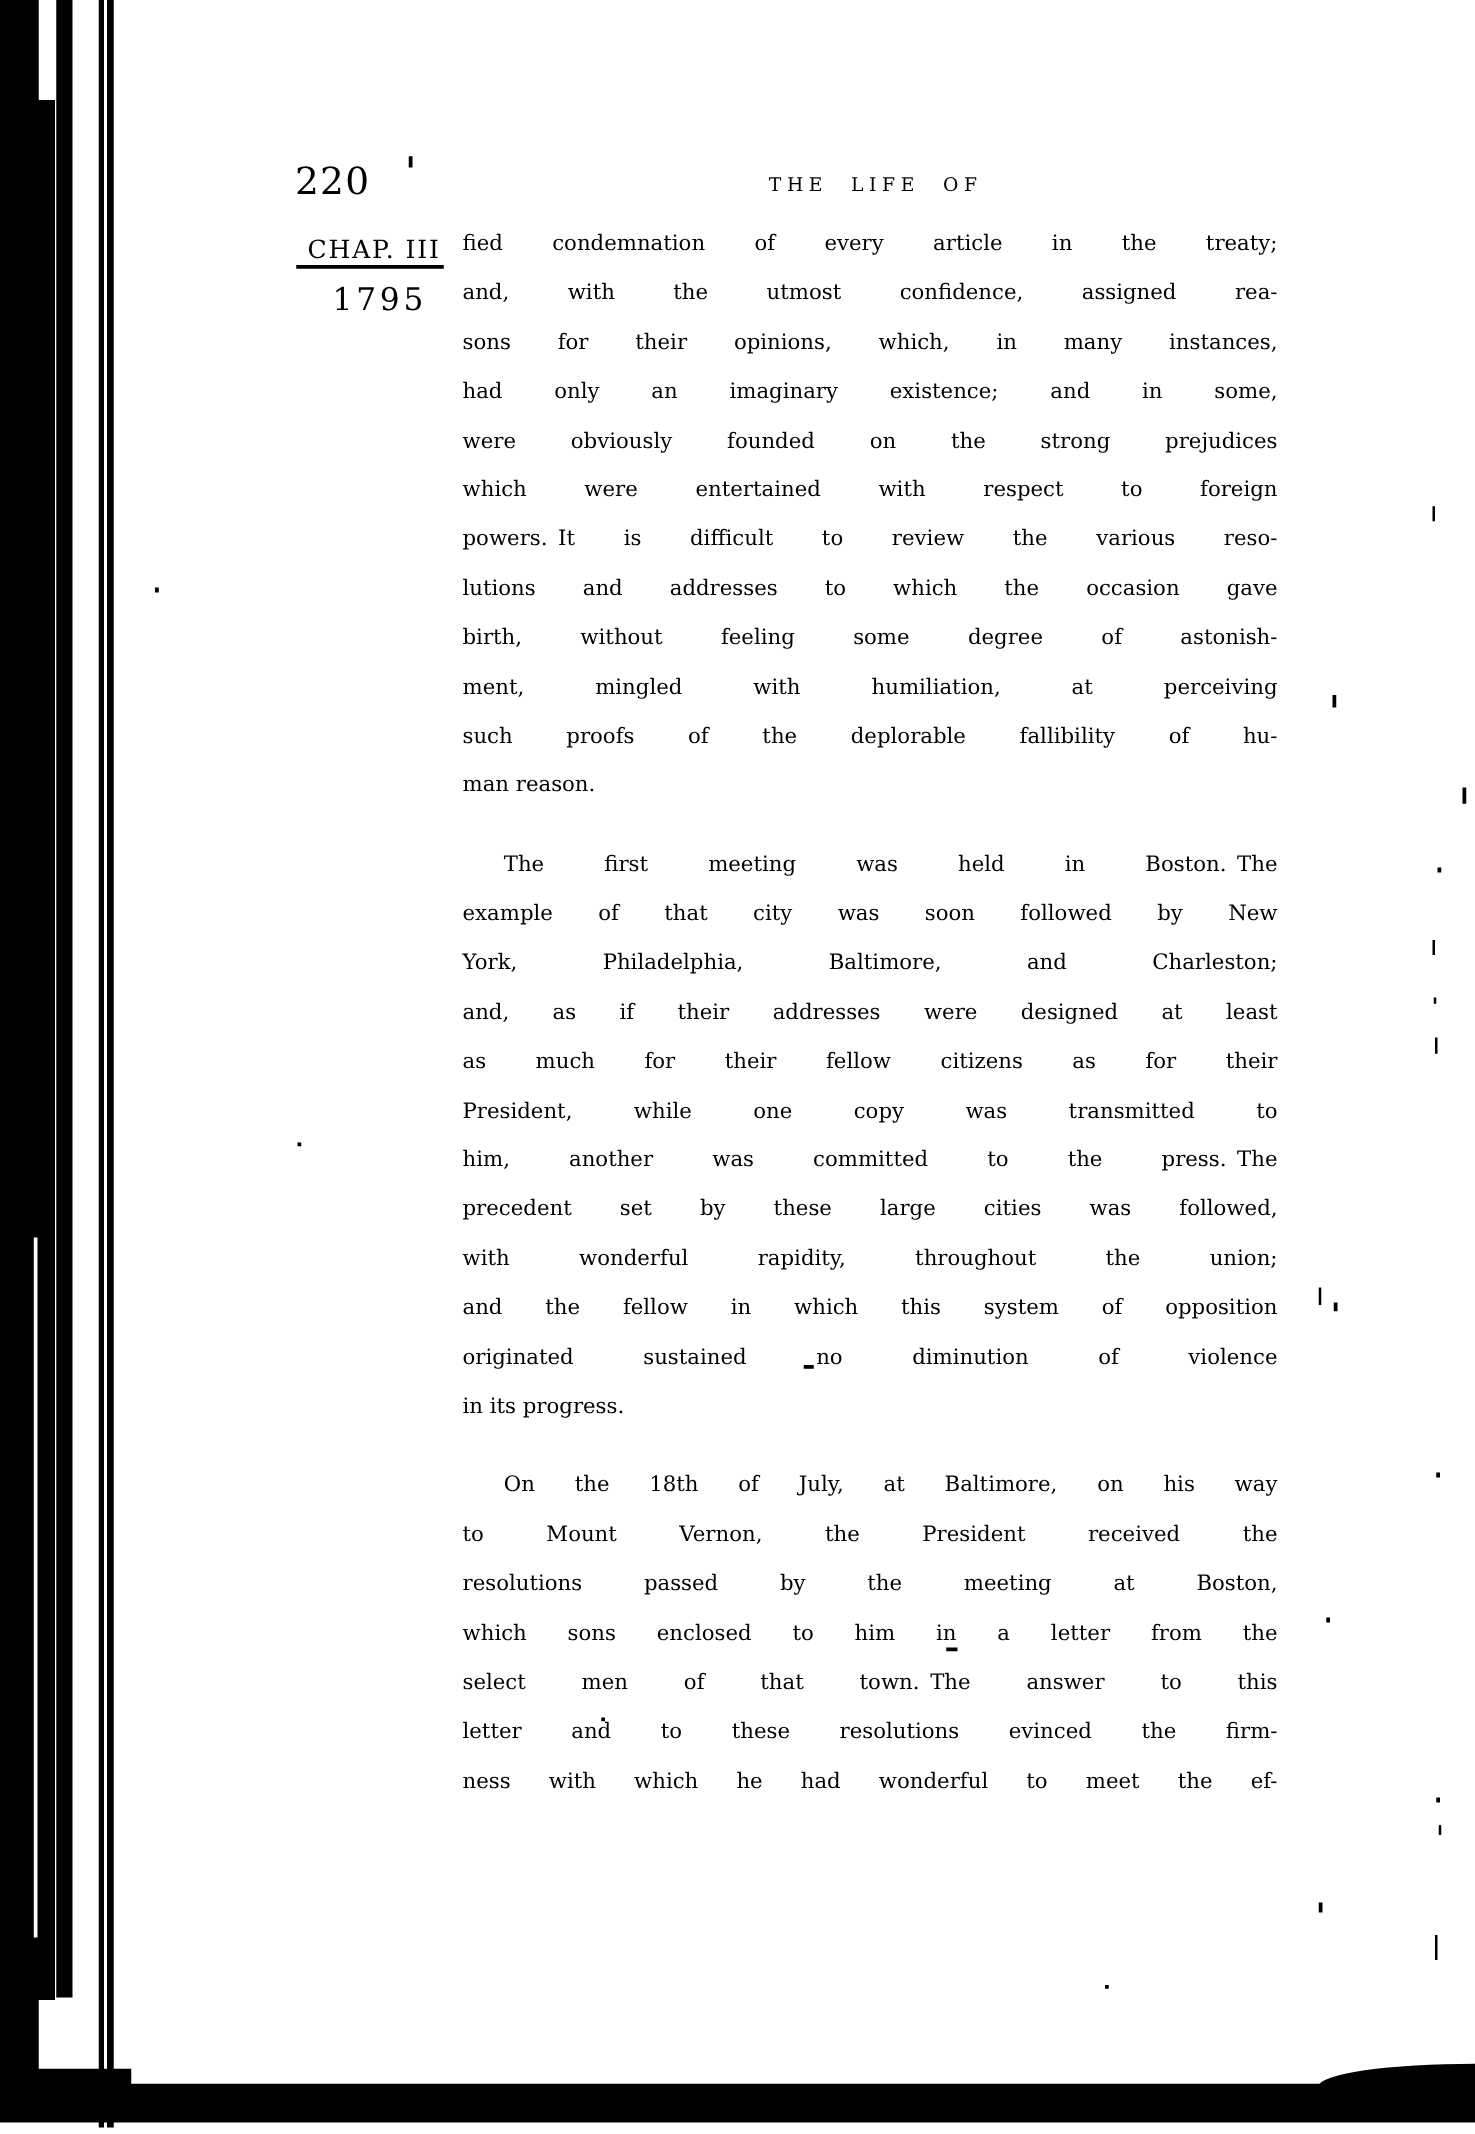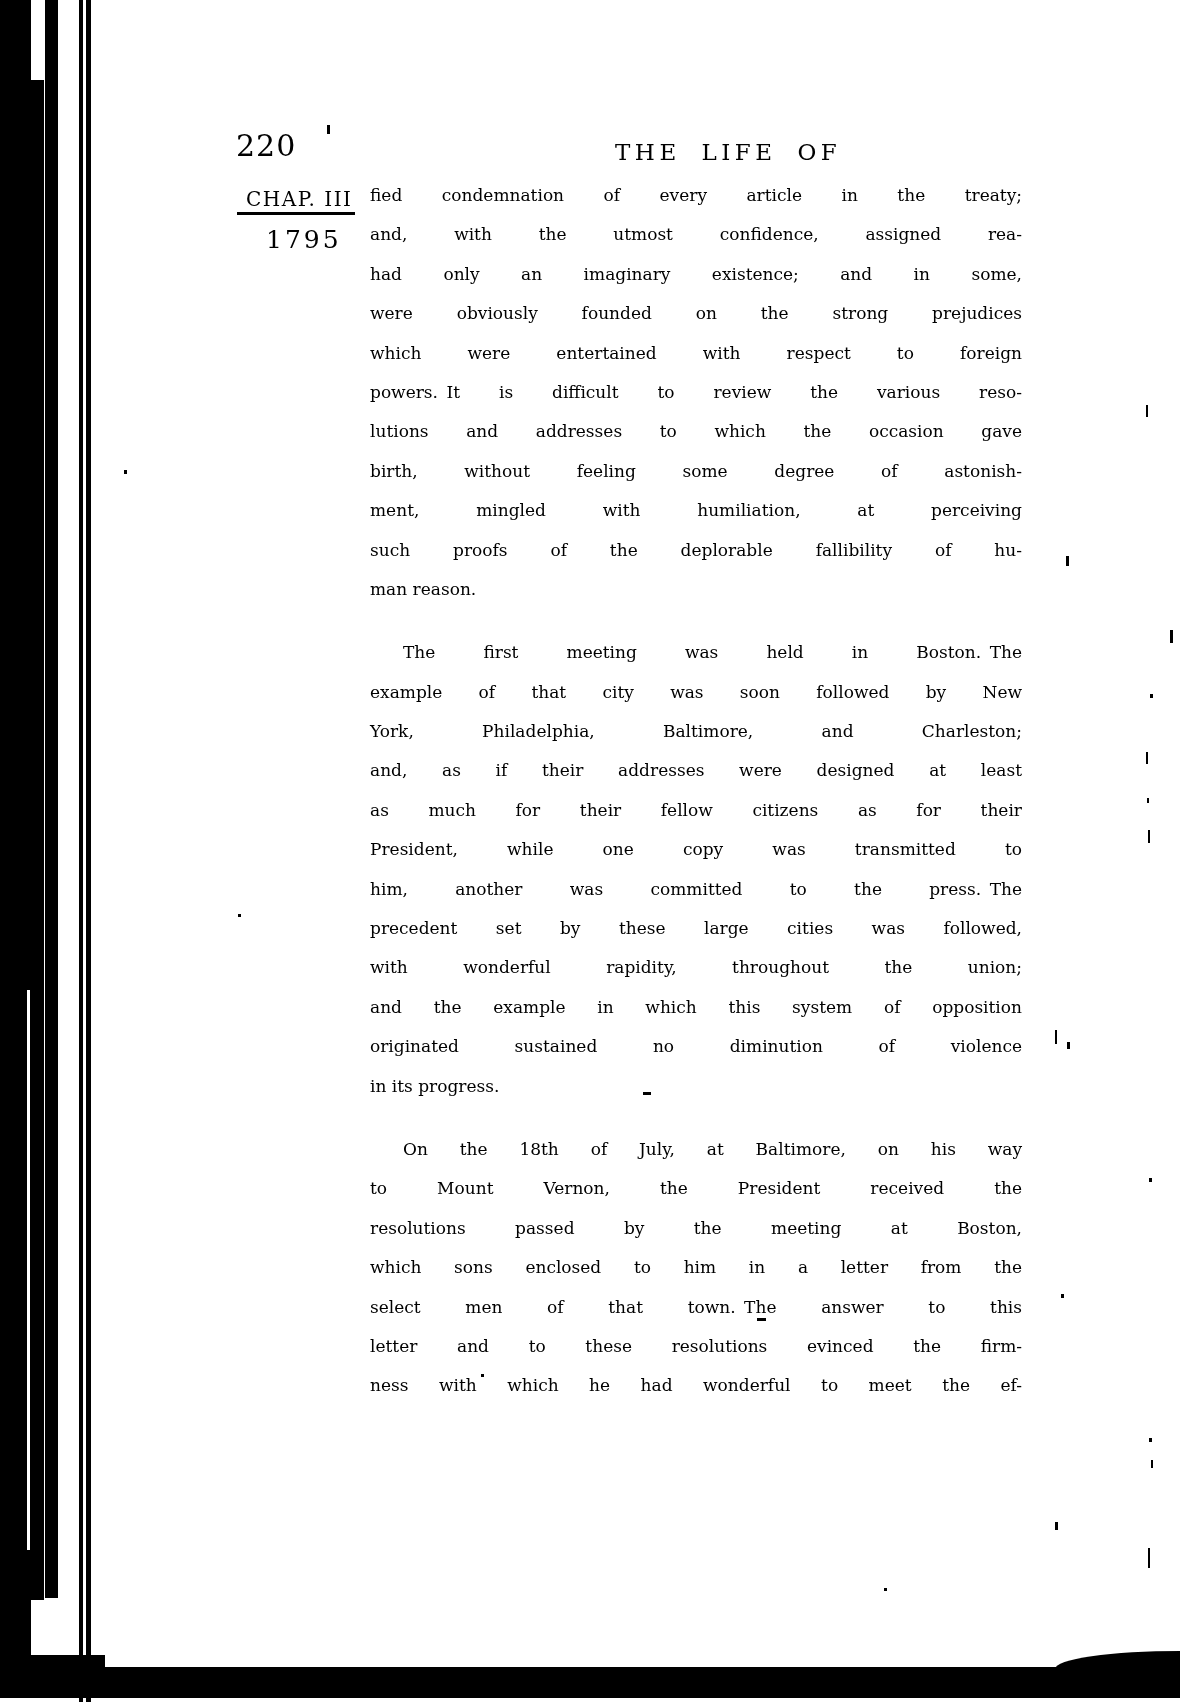--- a/index.html
+++ b/index.html
@@ -18,21 +18,21 @@
   .edge-line1{left:45px;top:0;width:13px;height:1598px;background:var(--ink);}
   .edge-line2{left:79px;top:0;width:12px;height:1702px;
     background:linear-gradient(to right,var(--ink) 0 4px,var(--paper) 4px 7px,var(--ink) 7px 12px);}
   
   .bottom-band{left:0;top:1667px;width:1180px;height:31px;background:var(--ink);}
   .bottom-corner-left{left:0;top:1655px;width:105px;height:14px;background:var(--ink);}
   .bottom-corner-right{left:1055px;top:1651px;width:125px;height:18px;background:var(--ink);
     border-top-left-radius:125px 18px;}
   
   .page-number{left:236px;top:131px;font-size:30px;letter-spacing:1px;line-height:1;}
-  .running-title{left:615px;top:141px;font-size:23px;letter-spacing:4.5px;word-spacing:9px;line-height:1;}
+  .running-title{left:615px;top:141px;font-size:15px;letter-spacing:4.5px;word-spacing:9px;line-height:1;}
   
   .chap{left:246px;top:189px;font-size:20px;letter-spacing:1.5px;line-height:1;}
   .chap-rule{left:237px;top:212px;width:118px;height:3px;background:var(--ink);}
   .year{left:266px;top:227px;font-size:25px;letter-spacing:3px;line-height:1;}
   
   .body-text{
     left:370px;top:176px;width:652px;
     font-size:17px;line-height:39.4px;
   }
   .line{
@@ -63,39 +63,40 @@
   <div class="abs page-number">220</div>
   <div class="abs running-title">THE LIFE OF</div>
 
   <div class="abs chap">CHAP. III</div>
   <div class="abs chap-rule"></div>
   <div class="abs year">1795</div>
 
   <div class="abs body-text">
       <div class="line">fied condemnation of every article in the treaty;</div>
       <div class="line">and, with the utmost confidence, assigned rea-</div>
+      <div class="line">sons for their opinions, which, in many instances,</div>
       <div class="line">had only an imaginary existence; and in some,</div>
       <div class="line">were obviously founded on the strong prejudices</div>
       <div class="line">which were entertained with respect to foreign</div>
       <div class="line">powers. It is difficult to review the various reso-</div>
       <div class="line">lutions and addresses to which the occasion gave</div>
       <div class="line">birth, without feeling some degree of astonish-</div>
       <div class="line">ment, mingled with humiliation, at perceiving</div>
       <div class="line">such proofs of the deplorable fallibility of hu-</div>
       <div class="line para-end">man reason.</div>
       <div class="line indent">The first meeting was held in Boston. The</div>
       <div class="line">example of that city was soon followed by New</div>
       <div class="line">York, Philadelphia, Baltimore, and Charleston;</div>
       <div class="line">and, as if their addresses were designed at least</div>
       <div class="line">as much for their fellow citizens as for their</div>
       <div class="line">President, while one copy was transmitted to</div>
       <div class="line">him, another was committed to the press. The</div>
       <div class="line">precedent set by these large cities was followed,</div>
       <div class="line">with wonderful rapidity, throughout the union;</div>
-      <div class="line">and the example in which this system of opposition</div>
+      <div class="line">and the fellow in which this system of opposition</div>
       <div class="line">originated sustained no diminution of violence</div>
       <div class="line para-end">in its progress.</div>
       <div class="line indent">On the 18th of July, at Baltimore, on his way</div>
       <div class="line">to Mount Vernon, the President received the</div>
       <div class="line">resolutions passed by the meeting at Boston,</div>
       <div class="line">which sons enclosed to him in a letter from the</div>
       <div class="line">select men of that town. The answer to this</div>
       <div class="line">letter and to these resolutions evinced the firm-</div>
       <div class="line">ness with which he had wonderful to meet the ef-</div>
     </div>

